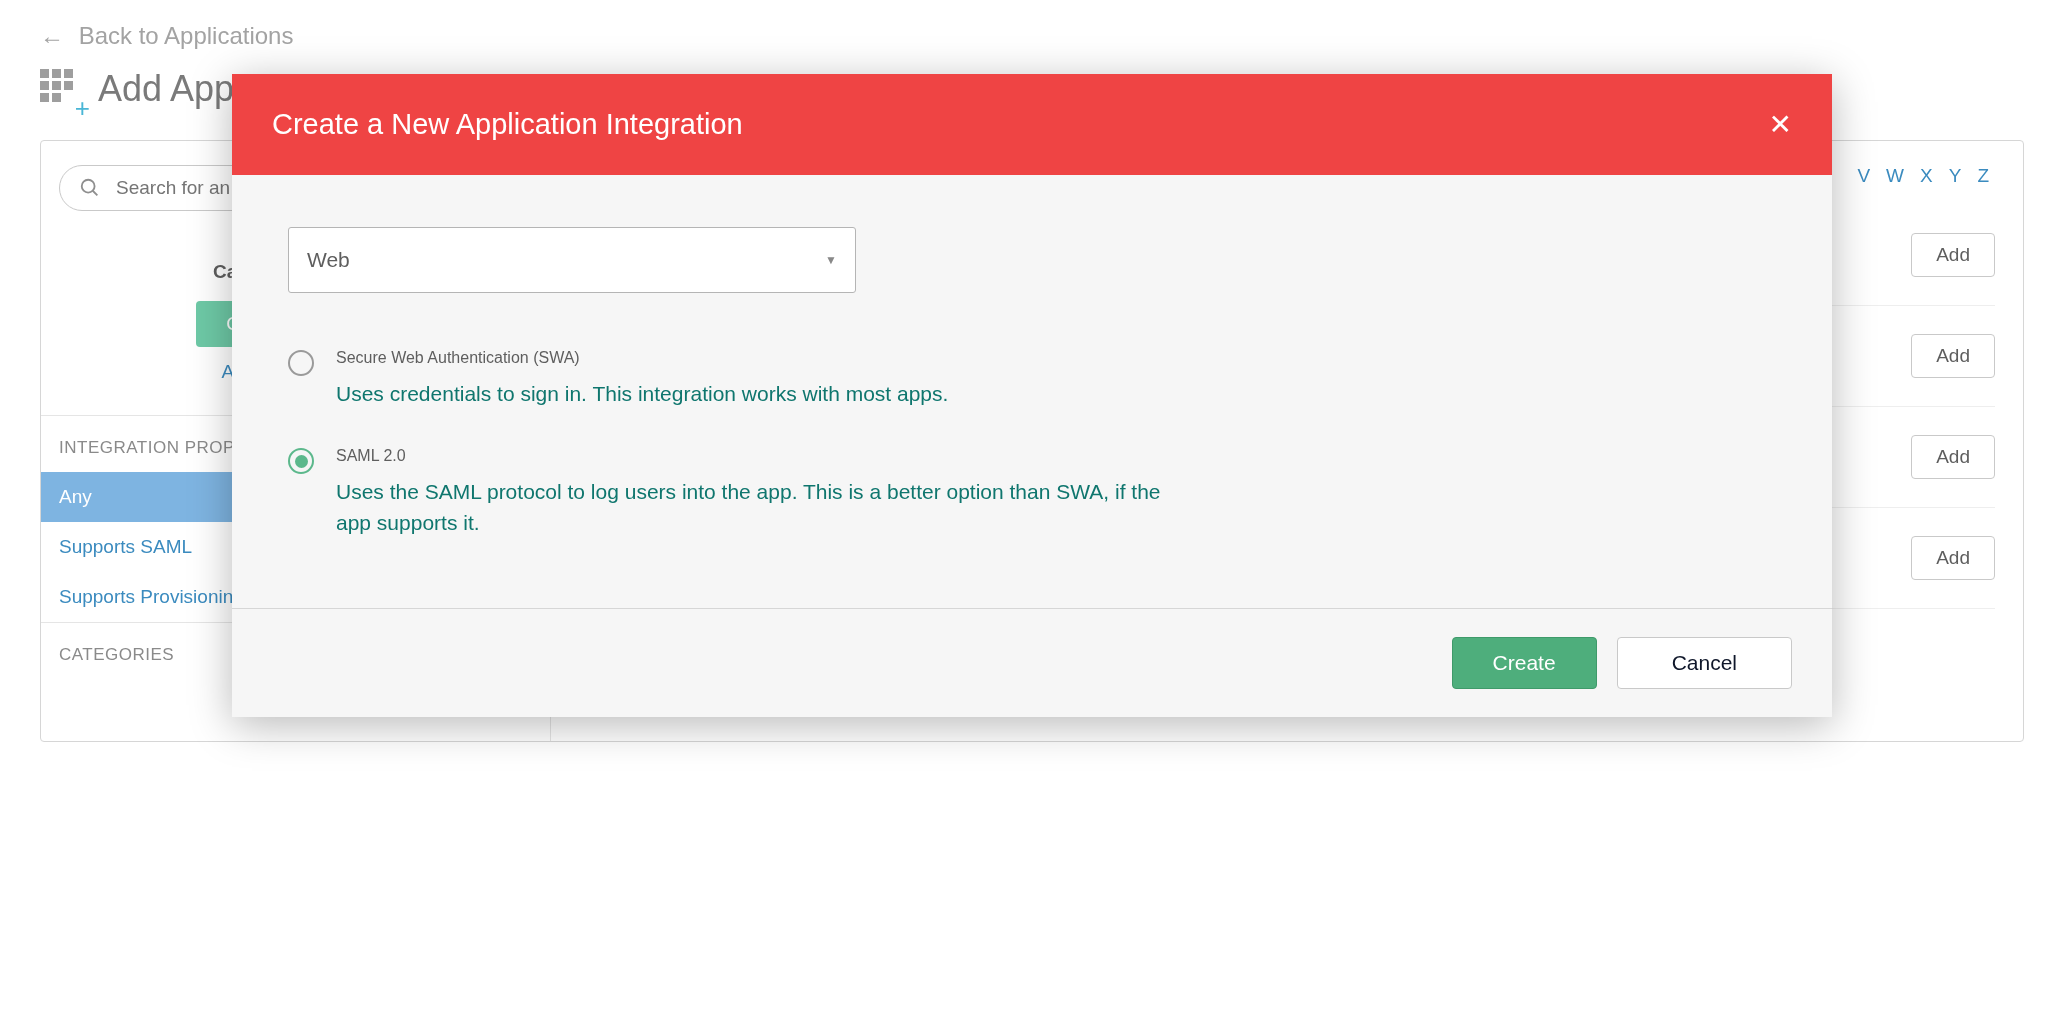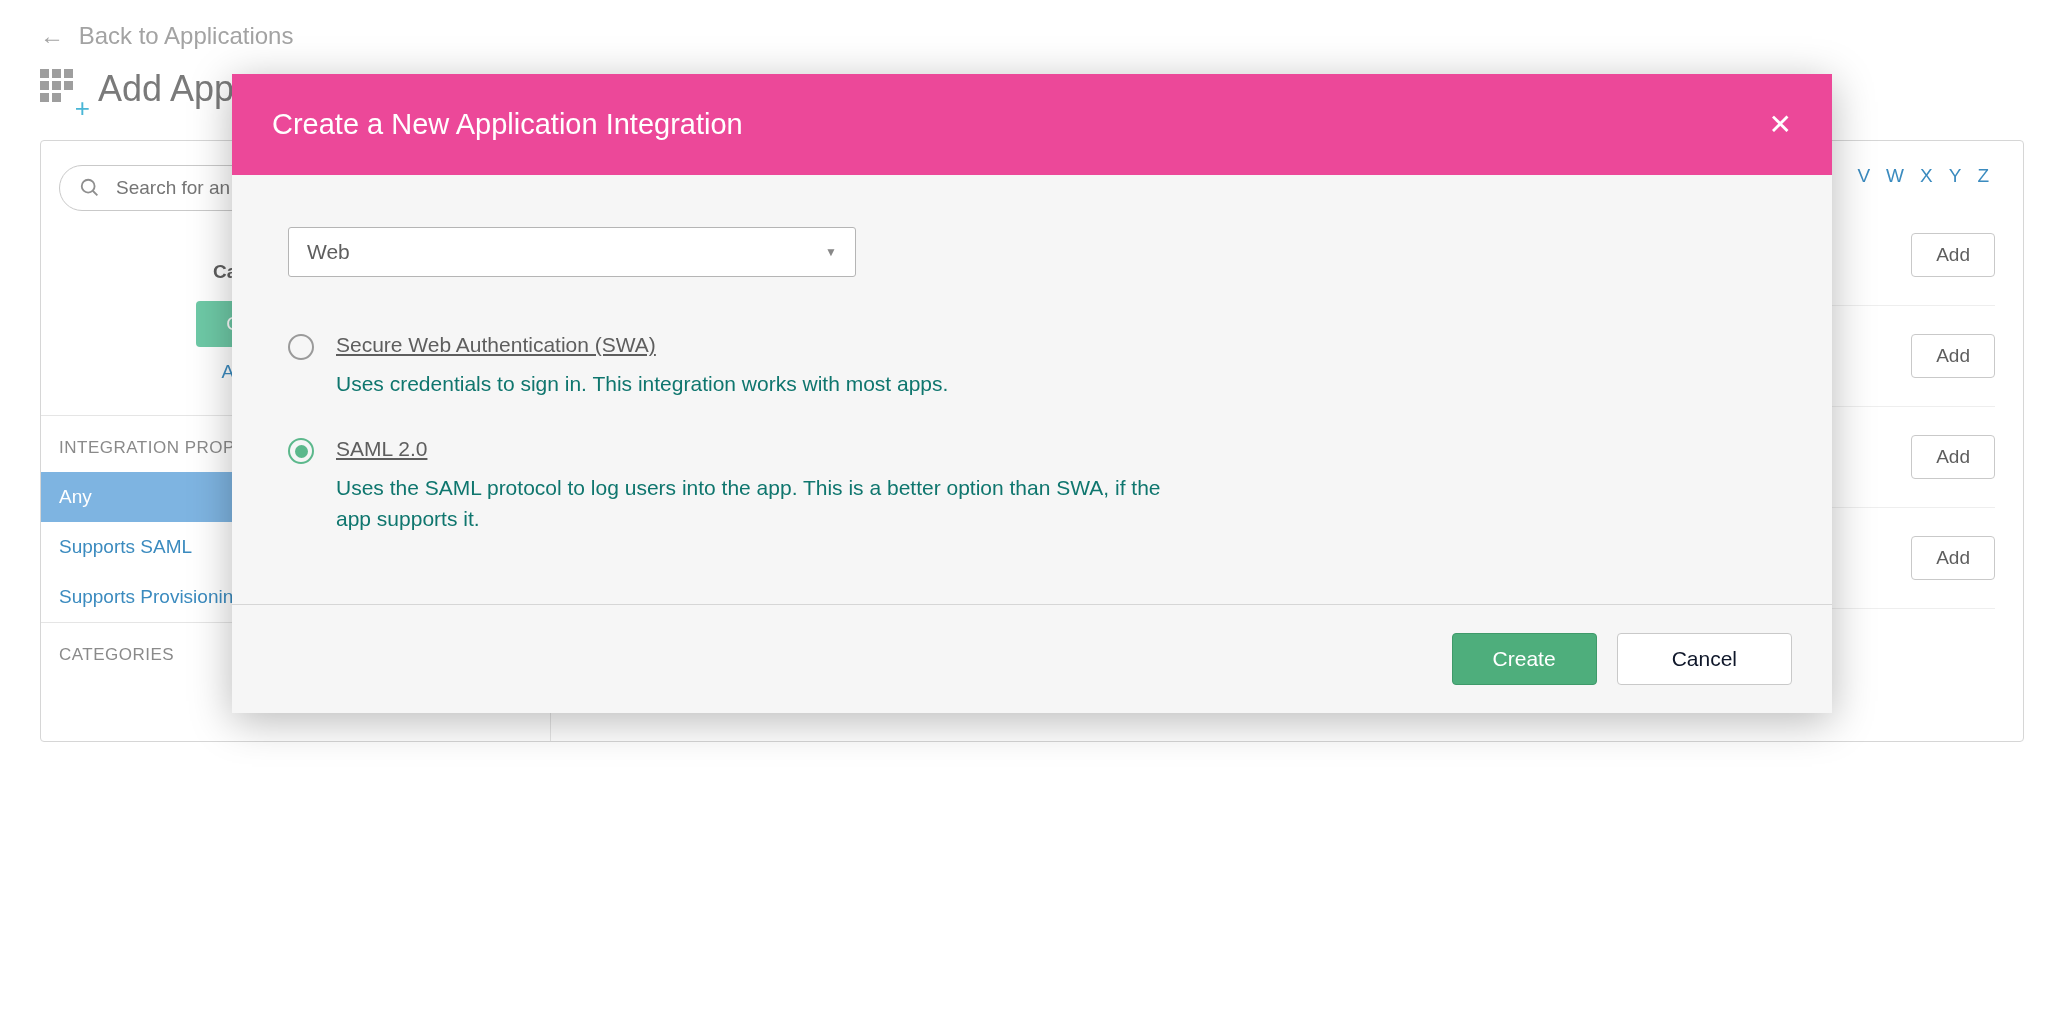--- a/index.html
+++ b/index.html
@@ -116,21 +116,21 @@
       display: flex; align-items: flex-start; justify-content: center;
     }
     .modal {
       width: 1600px;
       margin-top: 74px;
       background: #f6f6f6;
       box-shadow: 0 8px 40px rgba(0,0,0,0.28);
       display: flex; flex-direction: column;
     }
     .modal-header {
-      background: #ec4899;
+      background: #ef4444;
       color: #fff;
       padding: 34px 40px;
       display: flex; align-items: center; justify-content: space-between;
     }
     .modal-header h2 {
       font-size: 29px; font-weight: 400;
     }
     .close-x {
       font-size: 28px; color: #fff; cursor: pointer;
       font-weight: 300;
@@ -143,21 +143,21 @@
       display: flex; align-items: flex-start;
       margin-bottom: 56px;
     }
     .form-row.last { margin-bottom: 30px; }
     .form-label {
       width: 560px; font-size: 21px; color: #5e5e5e; font-weight: 500;
       padding-top: 8px;
     }
     .form-field { flex: 1; max-width: 640px; }
     .select-box {
-      width: 568px; height: 50px;
+      width: 568px; height: 66px;
       border: 1px solid #b5b5b5; background: #fff;
       padding: 0 18px; font-size: 21px; color: #5e5e5e;
       display: flex; align-items: center; justify-content: space-between;
       border-radius: 3px;
     }
     .select-box .caret { color: #888; font-size: 12px; }
     .radio-option {
       margin-bottom: 38px;
       display: flex; align-items: flex-start;
     }
@@ -168,21 +168,21 @@
       margin-right: 22px; flex-shrink: 0;
       margin-top: 1px;
       display: flex; align-items: center; justify-content: center;
     }
     .radio-circle.checked { border-color: #5cb88c; }
     .radio-circle.checked::after {
       content: ""; width: 13px; height: 13px;
       background: #5cb88c; border-radius: 50%;
     }
     .radio-body { flex: 1; }
-    .radio-title { font-size: 21px; color: #5e5e5e; margin-bottom: 12px; text-decoration: underline; }
+    .radio-title { font-size: 16px; color: #5e5e5e; margin-bottom: 12px; }
     .radio-desc { font-size: 21px; color: #0f766e; line-height: 1.45; max-width: 860px; }
     .modal-footer {
       border-top: 1px solid #d6d6d6;
       padding: 28px 40px;
       display: flex; justify-content: flex-end; gap: 20px;
       background: #f6f6f6;
     }
     .btn-primary {
       background: #4eae7c; color: #fff; border: 1px solid #3f9a6a;
       font-size: 21px; padding: 13px 40px; border-radius: 4px;

